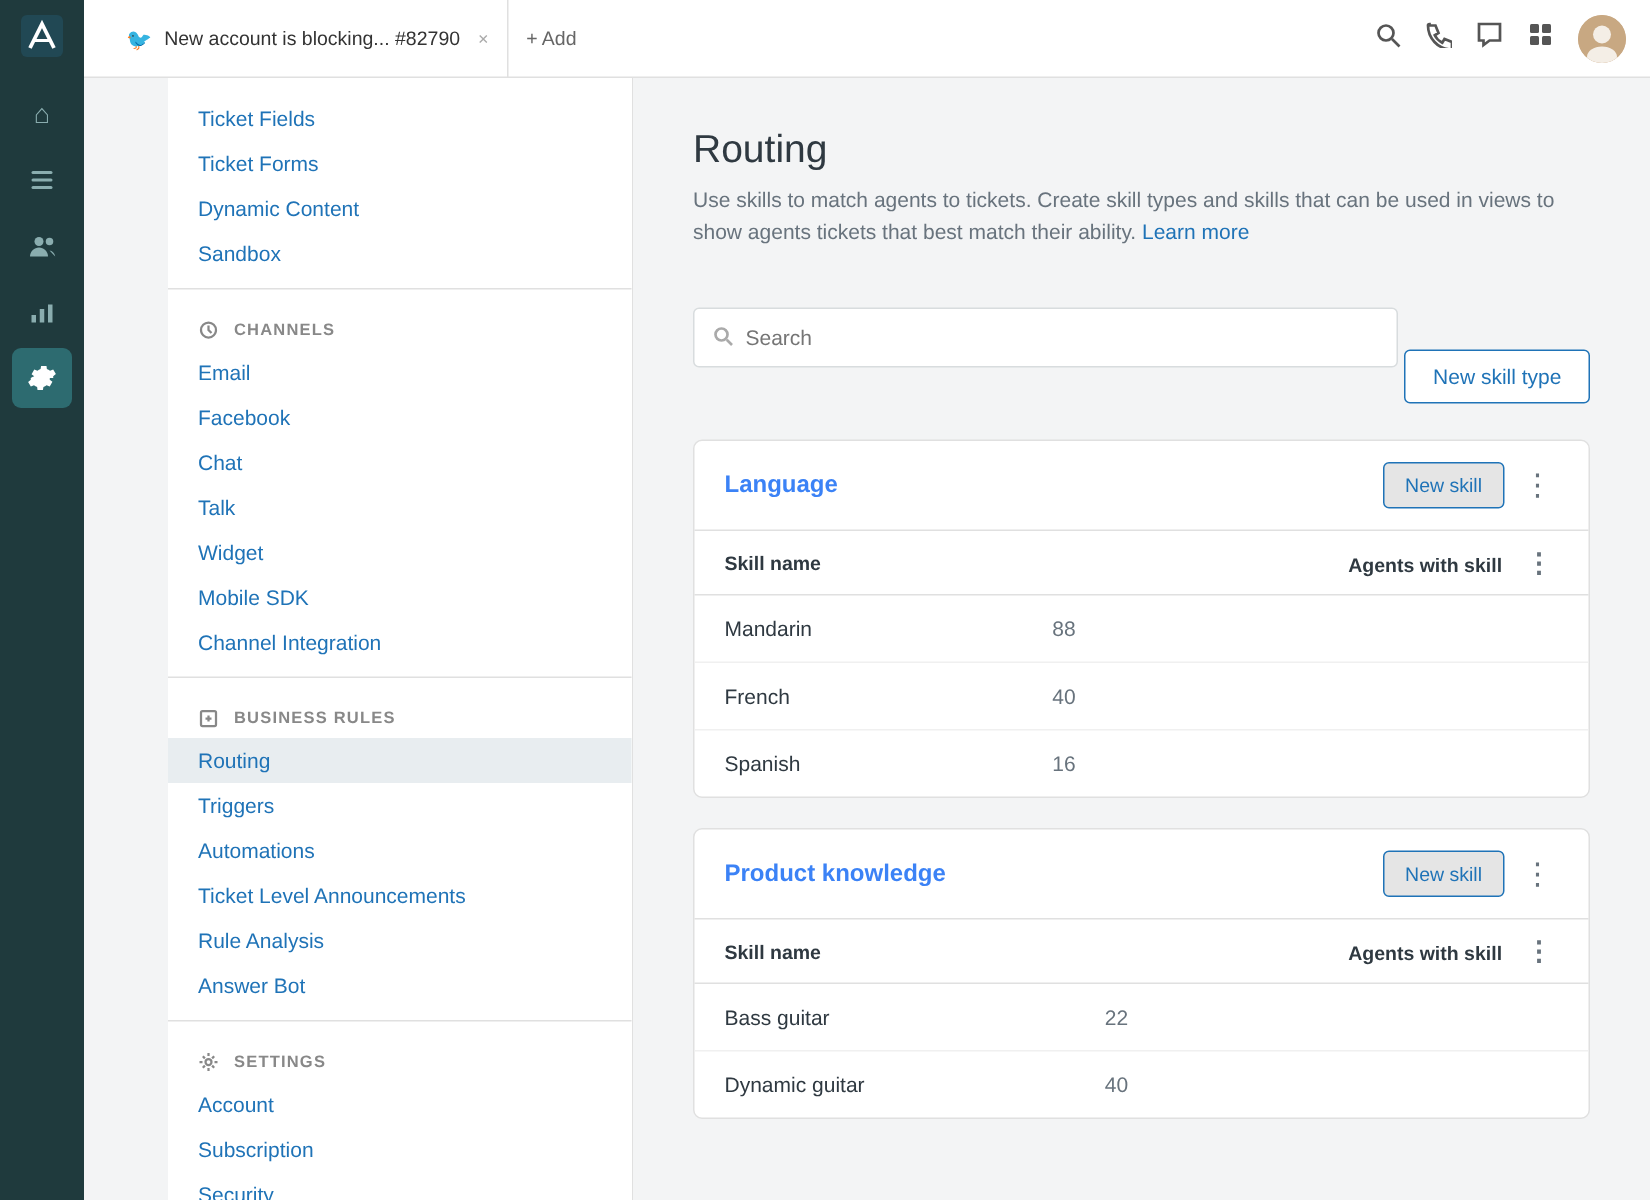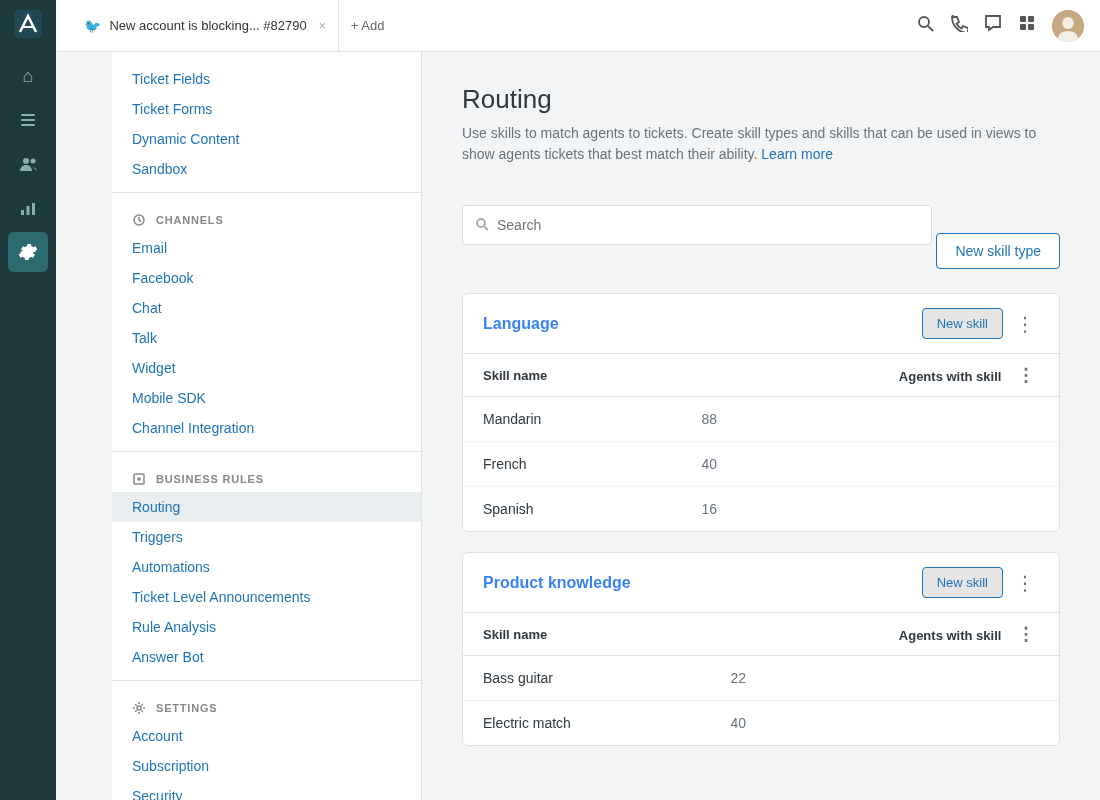--- a/index.html
+++ b/index.html
@@ -450,21 +450,21 @@
               <span class="three-dots" style="margin-left:8px;font-size:18px;">⋮</span>
             </th>
           </tr>
         </thead>
         <tbody id="product-knowledge-skills-body">
         <tr>
               <td>Bass guitar</td>
               <td class="agent-count">22</td>
             </tr>
             <tr>
-              <td>Electric match</td>
+              <td>Dynamic guitar</td>
               <td class="agent-count">40</td>
             </tr>
           </tbody>
       </table>
     </div>
 
   </div>
 </div>
 
 </body></html>

